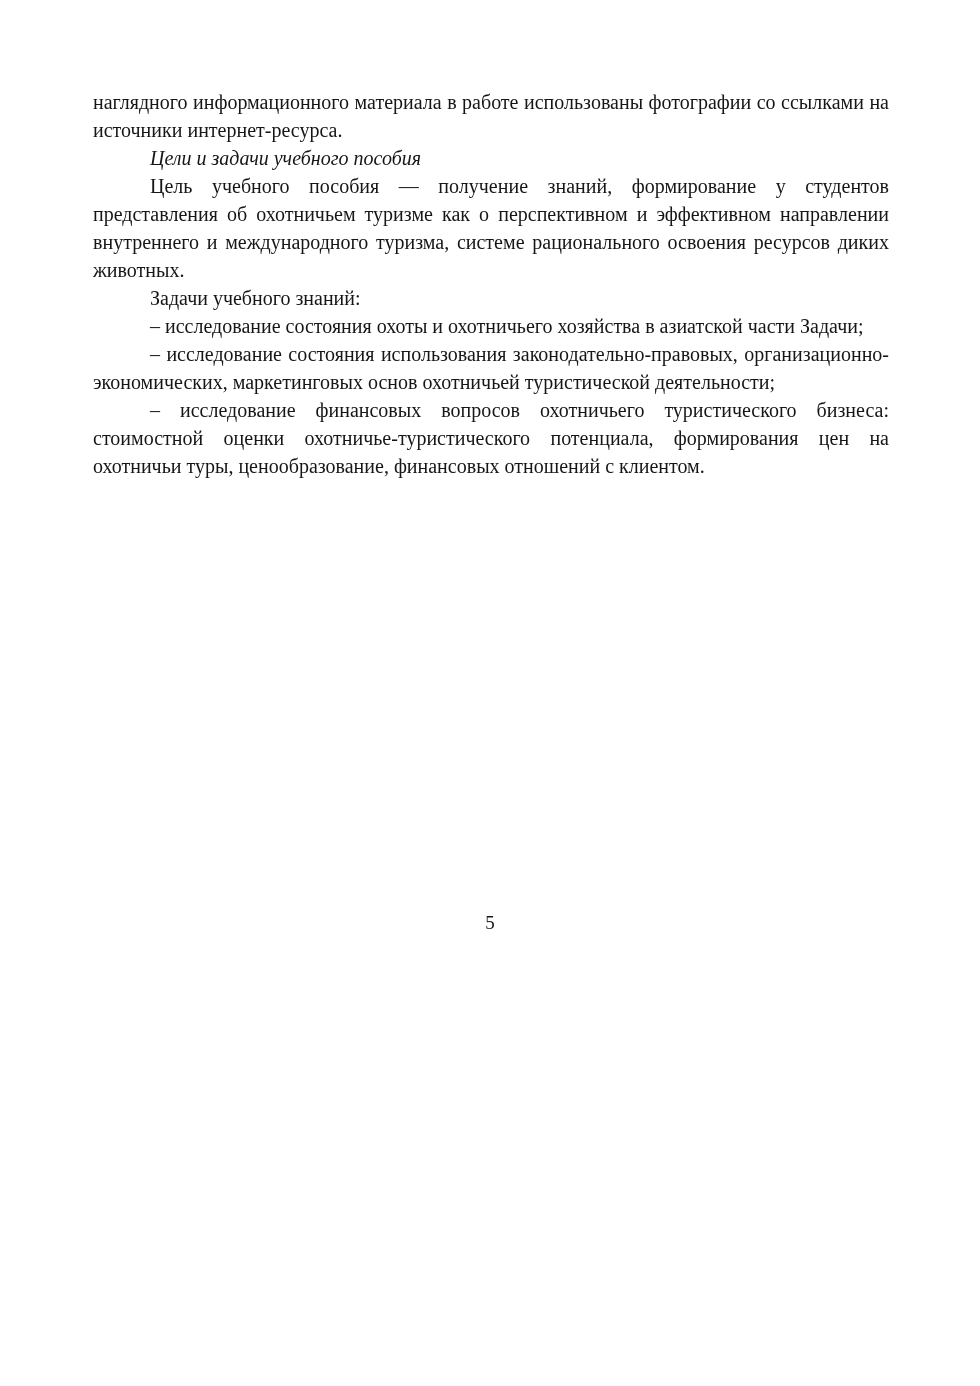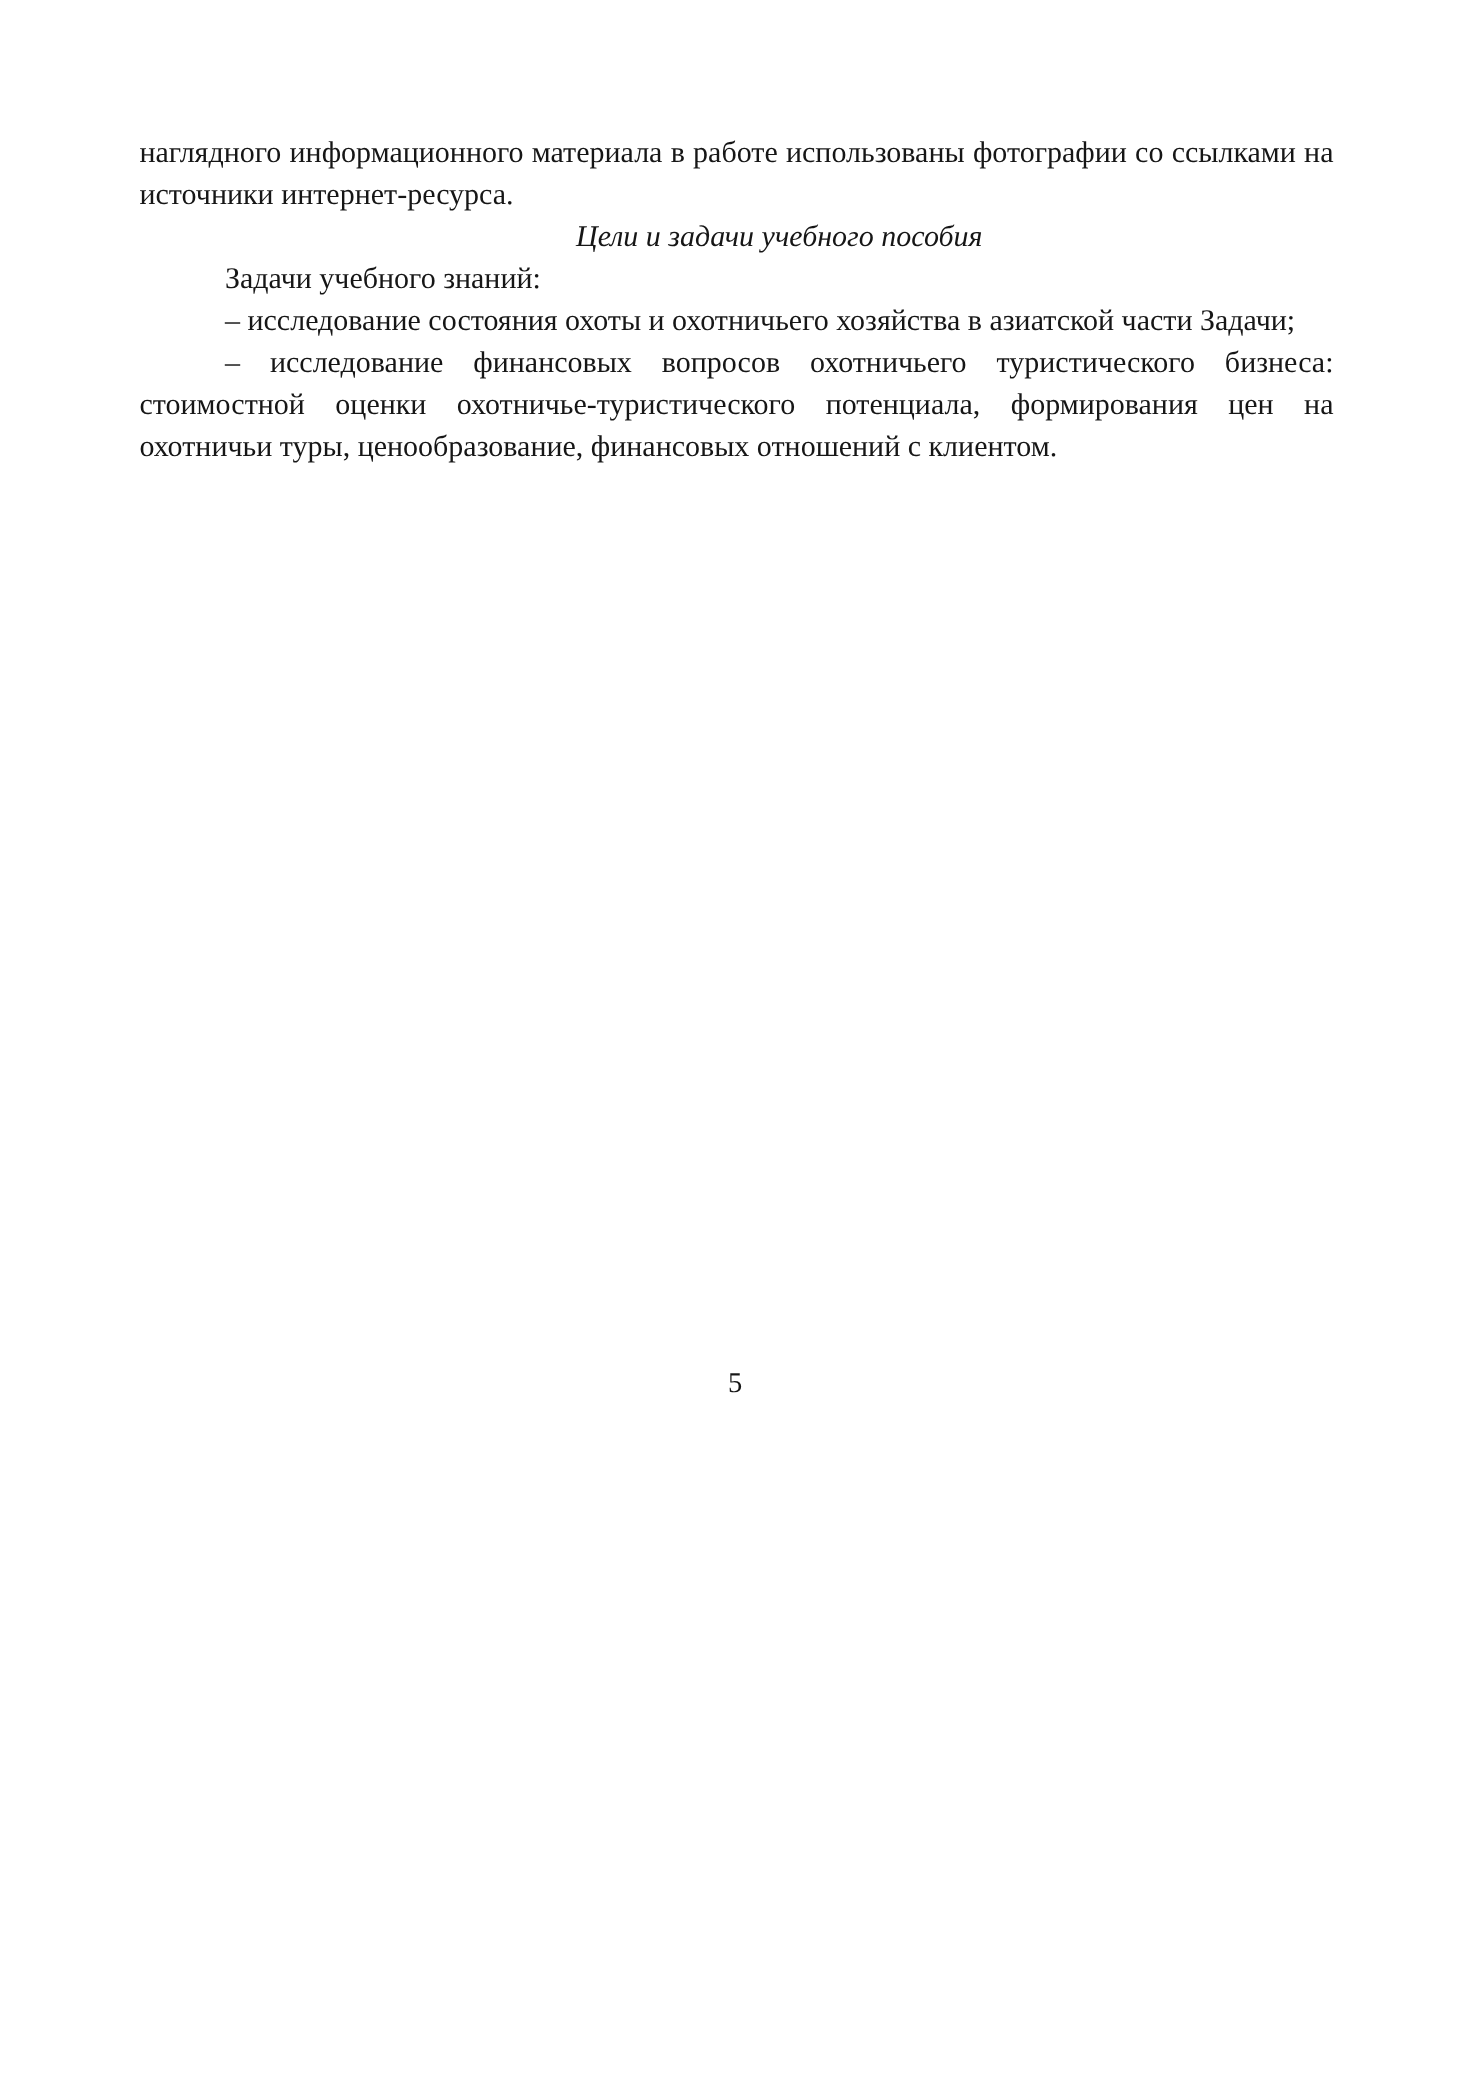--- a/index.html
+++ b/index.html
@@ -28,38 +28,40 @@
   .content p {
     margin: 0;
     padding: 0;
     text-indent: 57px;
   }
   .content p.no-indent {
     text-indent: 0;
   }
   .content p.heading-italic {
     font-style: italic;
-    text-align: center;
+    text-align: left;
   }
   .page-number {
     position: absolute;
     bottom: 66px;
     left: 0;
     width: 100%;
     text-align: center;
     font-size: 19px;
     line-height: 22px;
   }
 </style>
 </head>
 <body>
 
 <div class="page">
   <div class="content">
     <p class="no-indent">наглядного информационного материала в работе использованы фотографии со ссылками на источники интернет-ресурса.</p>
     <p class="heading-italic">Цели и задачи учебного пособия</p>
+    <p>Цель учебного пособия — получение знаний, формирование у студентов представления об охотничьем туризме как о перспективном и эффективном направлении внутреннего и международного туризма, системе рационального освоения ресурсов диких животных.</p>
     <p>Задачи учебного знаний:</p>
     <p>– исследование состояния охоты и охотничьего хозяйства в азиатской части Задачи;</p>
+    <p>– исследование состояния использования законодательно-правовых, организационно-экономических, маркетинговых основ охотничьей туристической деятельности;</p>
     <p>– исследование финансовых вопросов охотничьего туристического бизнеса: стоимостной оценки охотничье-туристического потенциала, формирования цен на охотничьи туры, ценообразование, финансовых отношений с клиентом.</p>
   </div>
 
   <div class="page-number">5</div>
 </div>
 
 </body></html>

